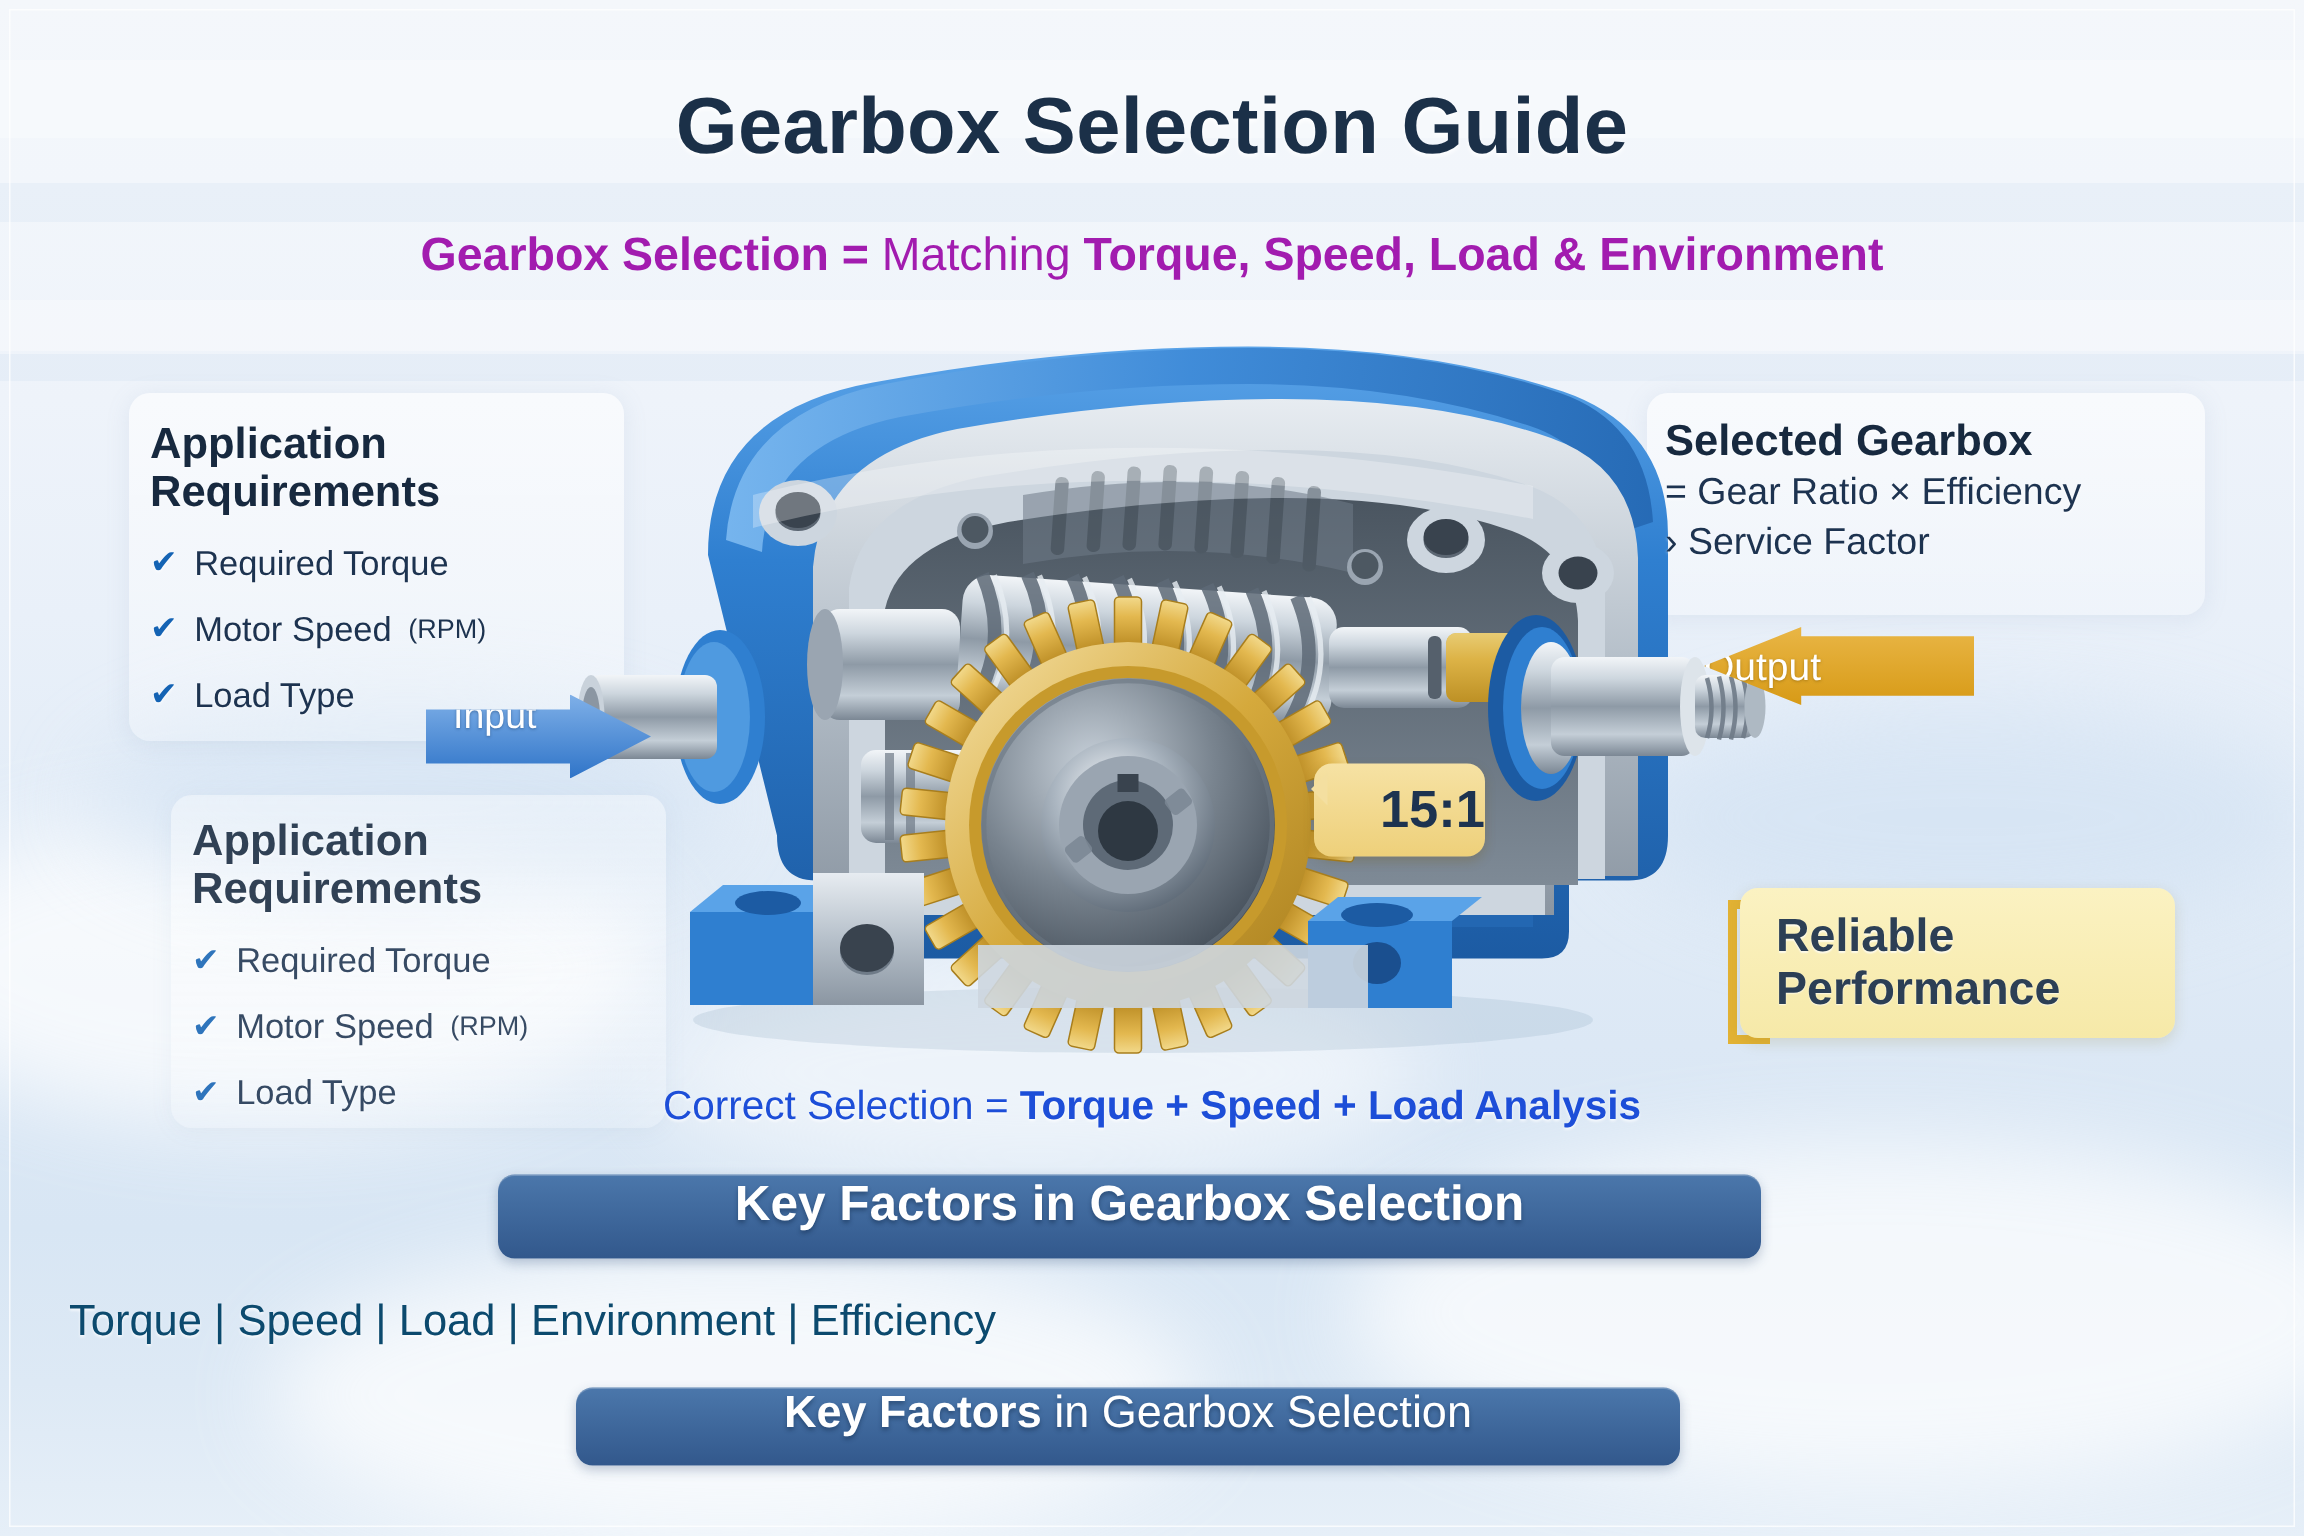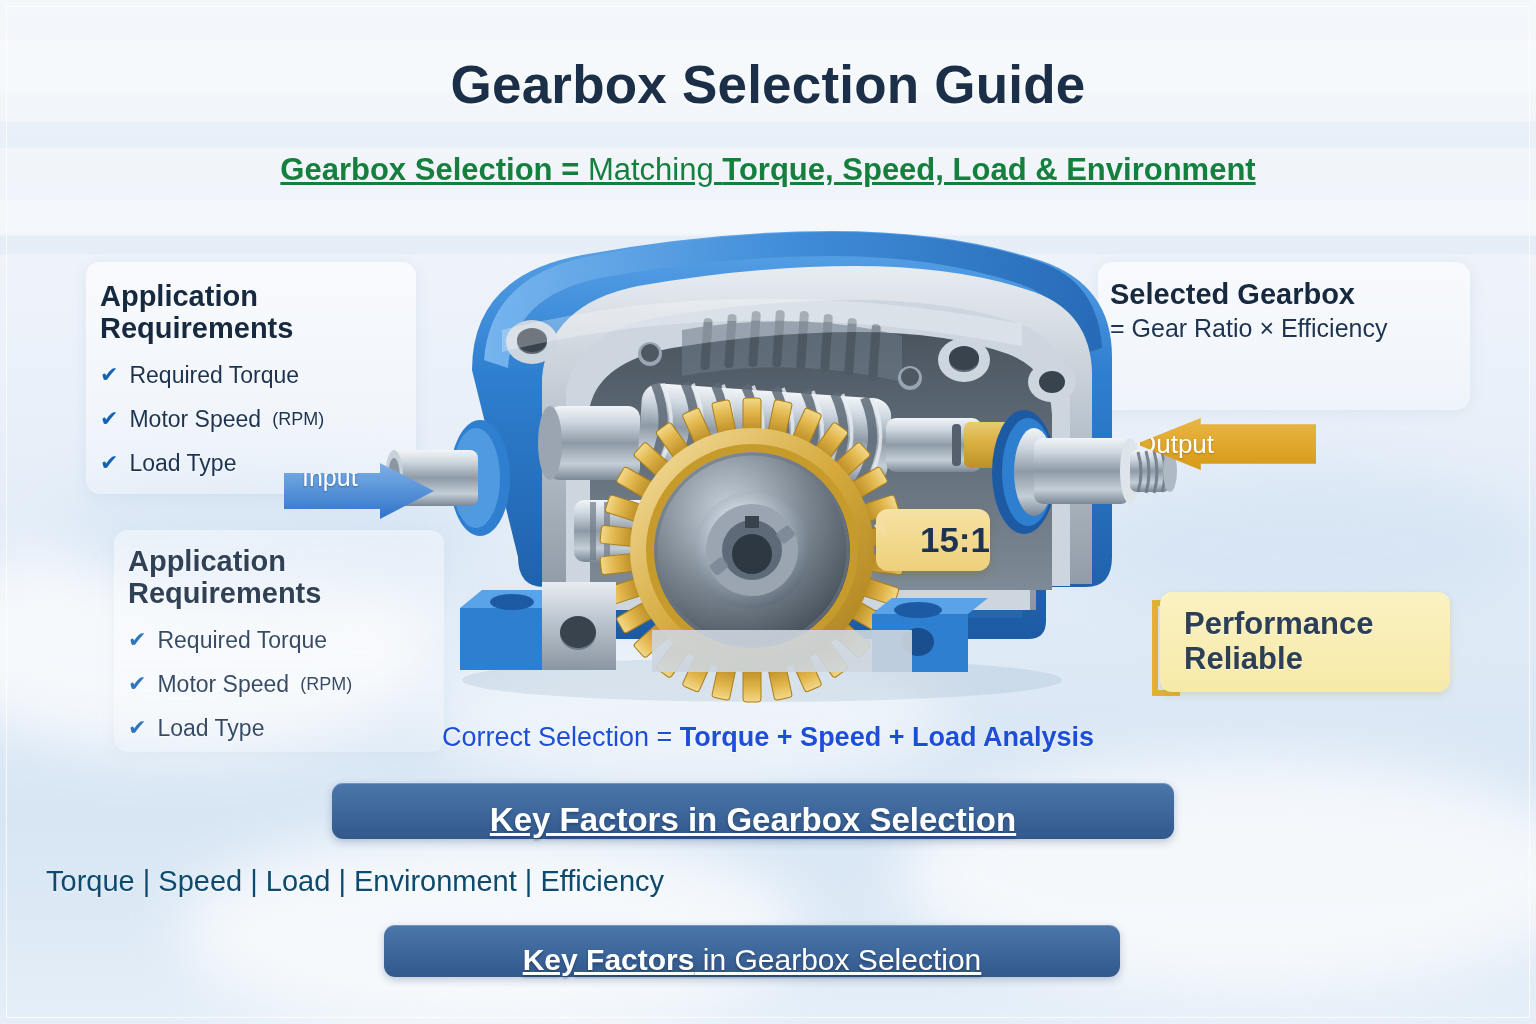--- a/index.html
+++ b/index.html
@@ -41,21 +41,21 @@
   
   .title{
     position:absolute;left:0;right:0;top:54px;text-align:center;
     font-size:53px;font-weight:bold;color:#1b3048;letter-spacing:.2px;
     text-shadow:0 2px 3px rgba(255,255,255,.85);
   }
   .subtitle{
     position:absolute;left:0;right:0;top:152px;text-align:center;
     font-size:31px;color:#1d3category;
   }
-  .subtitle{color:#15803d;text-decoration:underline;}
+  .subtitle{color:#a21caf;}
   .subtitle .b{font-weight:bold;}
   .subtitle .n{font-weight:normal;}
 
   
   .panel{position:absolute;}
   .panel .h{
     font-size:29px;font-weight:bold;color:#17293f;line-height:1.12;
     text-shadow:0 1px 2px rgba(255,255,255,.8);
   }
   .panel .item{
@@ -146,23 +146,22 @@
     position:absolute;left:0;right:0;top:722px;text-align:center;
     font-size:27px;color:#1d4ed8;
     text-shadow:0 1px 2px rgba(255,255,255,.8);
   }
   .formula .b{font-weight:bold;}
 
   .banner{
     position:absolute;border-radius:11px;
     background:linear-gradient(180deg,#4b77ab,#32588c);
     box-shadow:0 3px 8px rgba(40,70,110,.28),inset 0 1px 0 rgba(255,255,255,.22);
-    display:flex;align-items:flex-end;justify-content:center;
+    display:flex;align-items:flex-start;justify-content:center;
     color:#ffffff;
-    text-decoration:underline;
   }
   #banner-1{left:332px;top:783px;width:842px;height:56px;}
   #banner-1 span{font-size:33px;font-weight:bold;text-shadow:0 2px 3px rgba(15,40,70,.45);}
   #banner-2{left:384px;top:925px;width:736px;height:52px;}
   #banner-2 span{font-size:30px;text-shadow:0 2px 3px rgba(15,40,70,.45);}
   #banner-2 .b{font-weight:bold;}
 
   .pipeline{
     position:absolute;left:0;right:0;top:865px;text-align:left;
     font-size:29px;color:#0c4a6e;
@@ -491,38 +490,39 @@
     </div>
     <div class="item">
       <span class="check">✔</span>
       <span>Load Type</span>
     </div>
   </div>
 
   <div class="panel" id="panel-right">
     <div class="h">Selected Gearbox</div>
     <div class="line">= Gear Ratio × Efficiency</div>
+    <div class="line">› Service Factor</div>
   </div>
 
   <div class="arrow-in">
     <span>Input</span>
   </div>
 
   <div class="arrow-out">
     <span>Output</span>
   </div>
 
   <div class="ratio-badge">
     <span>15:1</span>
   </div>
 
   <div class="bracket"></div>
   <div class="reliable">
+    <b>Reliable</b>
     <b>Performance</b>
-    <b>Reliable</b>
   </div>
 
   <div class="formula">
     <span>Correct Selection = </span><span class="b">Torque + Speed + Load Analysis</span>
   </div>
 
   <div class="banner" id="banner-1">
     <span>Key Factors in Gearbox Selection</span>
   </div>
 

